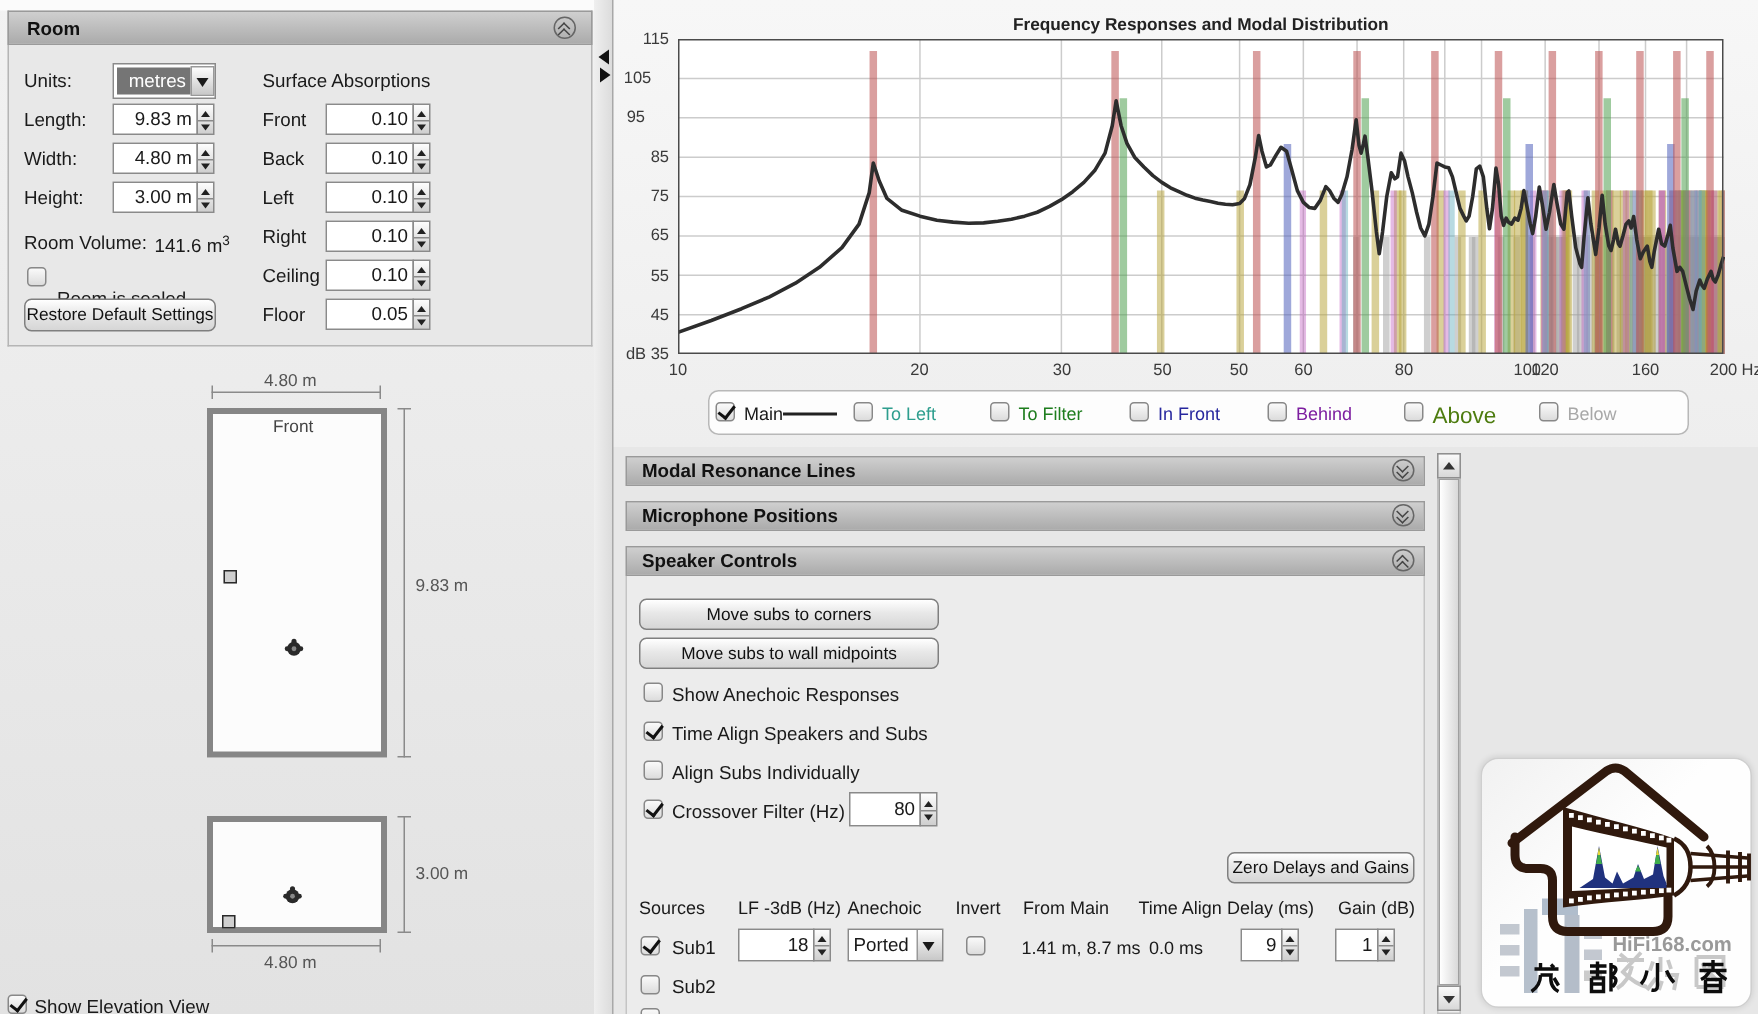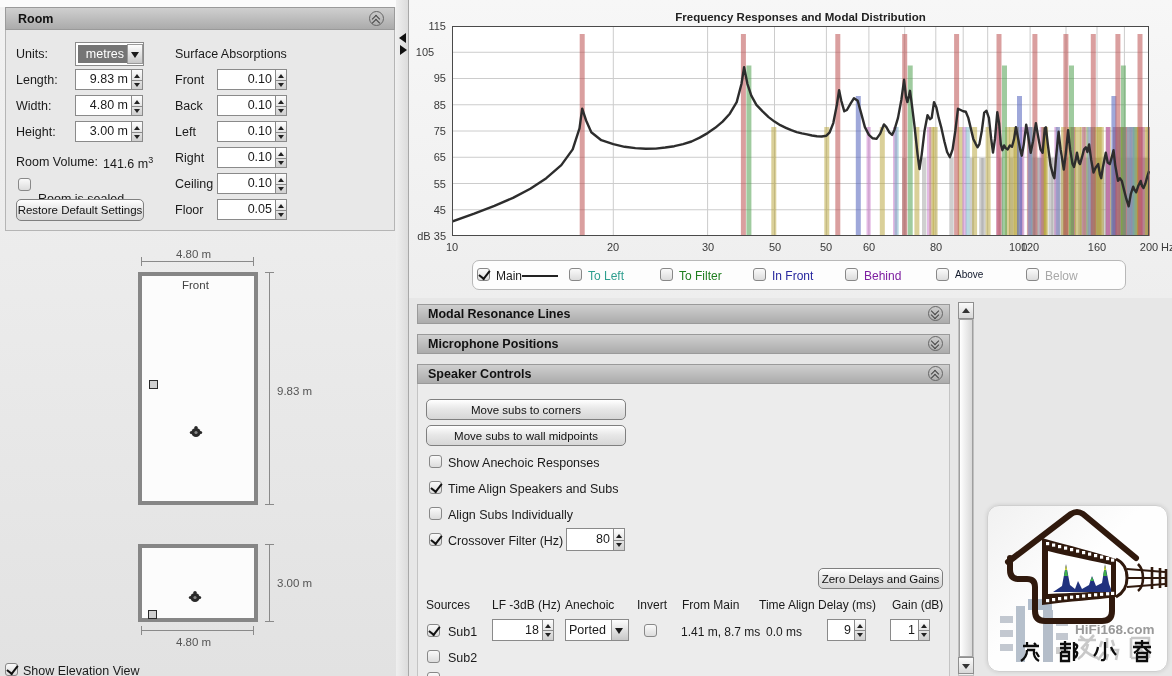--- a/index.html
+++ b/index.html
@@ -362,21 +362,21 @@
 <rect x="1115.4" y="34.0" width="5.0" height="202.0" fill="#bc5050" fill-opacity="0.55"></rect>
 <rect x="1137.5" y="34.0" width="5.0" height="202.0" fill="#bc5050" fill-opacity="0.55"></rect>
 <path d="M 452.0 221.6 L 474.2 213.7 L 494.4 205.8 L 513.0 197.9 L 530.3 188.8 L 546.3 178.2 L 561.3 165.1 L 572.7 149.4 L 579.5 128.4 L 582.2 108.7 L 586.1 120.5 L 591.3 132.3 L 601.3 140.2 L 613.3 144.1 L 624.6 146.8 L 635.4 148.1 L 645.8 148.8 L 655.7 148.6 L 665.2 147.5 L 674.3 146.2 L 683.1 144.1 L 691.5 141.5 L 699.7 137.6 L 707.6 133.1 L 715.2 127.8 L 722.6 121.6 L 729.8 113.7 L 736.7 102.1 L 741.5 83.8 L 744.1 67.2 L 747.4 83.8 L 751.3 95.6 L 756.4 104.8 L 762.6 111.3 L 768.6 117.1 L 774.5 121.6 L 780.3 125.2 L 785.9 127.8 L 791.3 130.2 L 796.7 132.1 L 801.9 133.4 L 807.0 134.4 L 812.0 135.5 L 816.9 136.2 L 821.7 136.5 L 826.4 135.7 L 829.7 132.3 L 833.3 123.1 L 836.9 104.8 L 839.1 90.3 L 841.3 100.8 L 844.3 111.3 L 846.9 110.0 L 850.7 103.4 L 854.0 98.2 L 857.7 100.8 L 861.0 112.6 L 864.9 127.1 L 868.9 134.9 L 872.7 138.3 L 876.5 138.9 L 880.2 133.6 L 883.9 124.4 L 886.4 127.1 L 889.3 132.3 L 892.1 134.9 L 894.5 129.7 L 898.0 117.9 L 901.4 99.5 L 904.1 79.8 L 906.0 96.9 L 907.4 102.1 L 909.0 95.6 L 910.0 90.8 L 911.9 104.8 L 914.5 125.8 L 917.6 154.6 L 919.5 169.1 L 921.7 154.6 L 924.5 131.0 L 927.5 115.2 L 929.9 119.2 L 931.7 117.9 L 934.0 102.1 L 936.4 107.4 L 938.7 117.9 L 941.5 128.4 L 944.4 141.5 L 947.1 152.0 L 949.9 157.2 L 952.6 149.4 L 955.3 131.0 L 958.0 108.7 L 960.6 110.0 L 963.2 111.3 L 965.8 111.8 L 968.3 117.9 L 970.8 128.4 L 973.3 138.9 L 975.8 144.1 L 977.5 147.3 L 979.4 144.1 L 981.8 131.0 L 984.2 112.6 L 986.5 110.8 L 988.9 117.9 L 991.2 138.9 L 993.0 152.5 L 995.0 138.9 L 997.3 112.1 L 999.1 123.1 L 1000.8 144.1 L 1002.4 150.2 L 1004.1 145.4 L 1005.6 148.1 L 1007.7 149.4 L 1009.9 145.4 L 1012.0 146.8 L 1014.1 138.9 L 1015.9 127.1 L 1018.2 138.9 L 1020.2 149.4 L 1021.8 155.7 L 1023.8 144.1 L 1026.2 124.7 L 1028.2 136.2 L 1030.7 152.8 L 1033.0 141.5 L 1035.9 123.1 L 1038.1 136.2 L 1040.5 149.4 L 1042.6 152.8 L 1044.8 128.4 L 1045.9 127.3 L 1047.8 144.1 L 1050.5 165.1 L 1053.2 175.6 L 1054.4 178.2 L 1056.1 157.2 L 1058.6 131.8 L 1060.6 149.4 L 1063.8 169.6 L 1066.0 152.0 L 1068.1 130.2 L 1070.1 149.4 L 1072.5 163.8 L 1074.0 167.0 L 1075.7 159.9 L 1077.0 152.8 L 1078.9 162.5 L 1080.0 164.1 L 1082.0 157.2 L 1084.0 149.4 L 1085.9 147.3 L 1087.4 152.0 L 1089.1 144.4 L 1091.2 159.9 L 1093.5 172.5 L 1095.6 167.8 L 1098.2 164.1 L 1099.9 174.3 L 1101.2 178.2 L 1102.8 167.8 L 1105.8 152.8 L 1107.7 162.5 L 1109.8 164.1 L 1111.8 157.2 L 1113.5 150.2 L 1115.2 165.1 L 1118.0 180.9 L 1119.9 178.2 L 1121.8 180.9 L 1124.4 191.4 L 1126.4 199.2 L 1128.7 206.3 L 1130.8 194.0 L 1133.2 186.7 L 1134.6 190.1 L 1136.2 192.2 L 1138.2 186.1 L 1140.7 180.9 L 1142.1 186.1 L 1143.5 188.0 L 1145.4 183.5 L 1147.2 176.9 L 1149.0 171.2" fill="none" stroke="#2d2d2d" stroke-width="2.4" stroke-linejoin="round"></path>
 <rect x="452.5" y="26.5" width="696" height="209" fill="none" stroke="#4a4a4a" stroke-width="1"></rect>
 </svg>
 <div class="abs small" style="left:404px;top:204px;width:42px;text-align:right">45</div>
 <div class="abs small" style="left:404px;top:178px;width:42px;text-align:right">55</div>
 <div class="abs small" style="left:404px;top:151px;width:42px;text-align:right">65</div>
 <div class="abs small" style="left:404px;top:125px;width:42px;text-align:right">75</div>
 <div class="abs small" style="left:404px;top:99px;width:42px;text-align:right">85</div>
-<div class="abs small" style="left:404px;top:72px;width:42px;text-align:right">95</div>
+<div class="abs small" style="left:388px;top:72px;width:42px;text-align:right">95</div>
 <div class="abs small" style="left:404px;top:46px;width:42px;text-align:center">105</div>
 <div class="abs small" style="left:404px;top:20px;width:42px;text-align:right">115</div>
 <div class="abs small" style="left:404px;top:230px;width:42px;text-align:right">dB 35</div>
 <div class="abs small" style="left:437px;top:241px;width:30px;text-align:center">10</div>
 <div class="abs small" style="left:598px;top:241px;width:30px;text-align:center">20</div>
 <div class="abs small" style="left:693px;top:241px;width:30px;text-align:center">30</div>
 <div class="abs small" style="left:760px;top:241px;width:30px;text-align:center">50</div>
 <div class="abs small" style="left:811px;top:241px;width:30px;text-align:center">50</div>
 <div class="abs small" style="left:854px;top:241px;width:30px;text-align:center">60</div>
 <div class="abs small" style="left:921px;top:241px;width:30px;text-align:center">80</div>
@@ -392,21 +392,21 @@
 <div class="abs" style="left:522px;top:275px;width:36px;height:2px;background:#222"></div>
 <div class="abs cb" style="left:569px;top:268px"></div>
 <div class="lbl" style="left:588px;top:269px;font-size:12px;color:#2e9e8e">To Left</div>
 <div class="abs cb" style="left:660px;top:268px"></div>
 <div class="lbl" style="left:679px;top:269px;font-size:12px;color:#1e7d1e">To Filter</div>
 <div class="abs cb" style="left:753px;top:268px"></div>
 <div class="lbl" style="left:772px;top:269px;font-size:12px;color:#27279e">In Front</div>
 <div class="abs cb" style="left:845px;top:268px"></div>
 <div class="lbl" style="left:864px;top:269px;font-size:12px;color:#7d1ea0">Behind</div>
 <div class="abs cb" style="left:936px;top:268px"></div>
-<div class="lbl" style="left:955px;top:269px;font-size:10px;color:#0f172a">Above</div>
+<div class="lbl" style="left:955px;top:269px;font-size:15px;color:#4d7c0f">Above</div>
 <div class="abs cb" style="left:1026px;top:268px"></div>
 <div class="lbl" style="left:1045px;top:269px;font-size:12px;color:#a8a8a8">Below</div>
 
 <div class="abs" style="left:417px;top:384px;width:533px;height:292px;border-left:1px solid #c4c4c4;border-right:1px solid #c4c4c4;background:#ececec"></div>
 <div class="abs panelhead" style="left:417px;top:304px;width:533px;height:20px;line-height:19px;padding-left:10px">Modal Resonance Lines</div>
 <div class="chev dn" style="left:928px;top:306px">
     <i class="a"></i>
     <i class="b"></i>
   </div>
 <div class="abs panelhead" style="left:417px;top:334px;width:533px;height:20px;line-height:19px;padding-left:10px">Microphone Positions</div>

